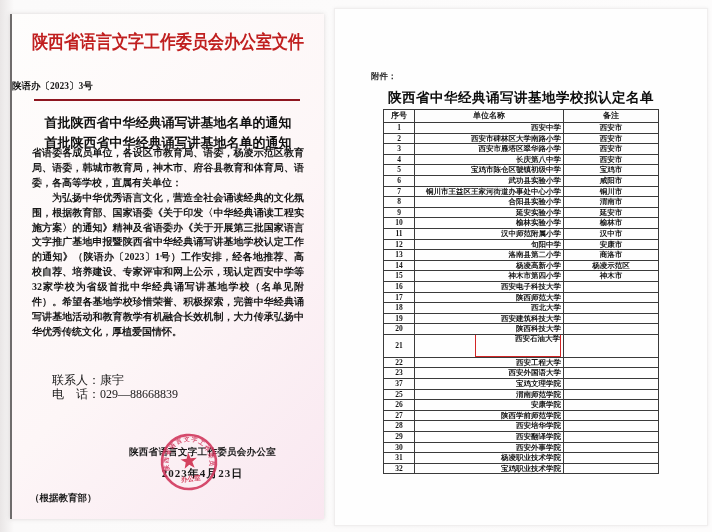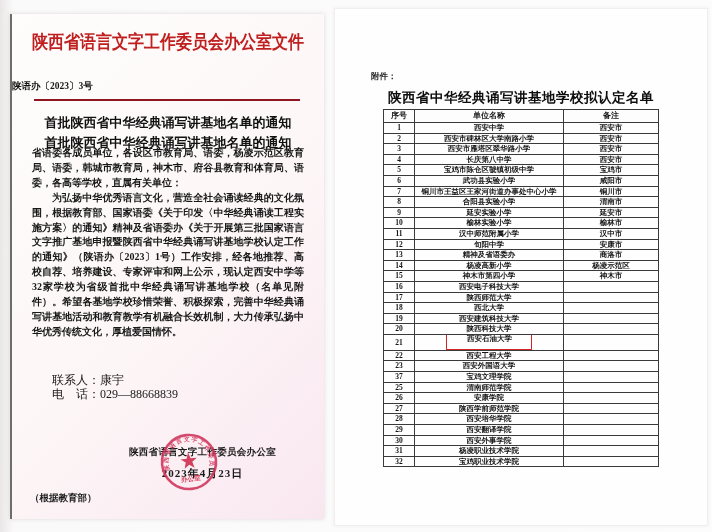--- a/index.html
+++ b/index.html
@@ -77,24 +77,24 @@
     font-size:7.5px;color:#151515;
   }
   table.schools th,table.schools td{
     border:1px solid #3a3a3a;padding:0 2px;height:9.6px;line-height:9.6px;
     overflow:hidden;white-space:nowrap;font-weight:bold;
   }
   table.schools th{
     height:12px;line-height:12px;font-size:8px;text-align:center;background:#fdfdfd;
   }
   td.c-idx{width:26px;text-align:center;}
-  td.c-name{width:144px;text-align:center;padding-left:4px;}
+  td.c-name{width:144px;text-align:right;padding-left:4px;}
   td.c-note{width:90px;text-align:center;}
   .red-box{
-    display:inline-block;box-sizing:border-box;width:86px;height:16px;line-height:8px;
+    display:inline-block;box-sizing:border-box;width:86px;height:23px;line-height:8px;
     border:1px solid #d22525;padding-left:1px;vertical-align:middle;margin-top:-1px;font-family:Liberation Serif, serif;
   }
 </style>
 </head>
 <body>
 
 <div class="page-left">
   <div class="red-head">陕西省语言文字工作委员会办公室文件</div>
   <div class="doc-num">陕语办〔2023〕3号</div>
   <div class="red-line"></div>
@@ -194,21 +194,21 @@
             <td class="c-name">汉中师范附属小学</td>
             <td class="c-note">汉中市</td>
           </tr>
           <tr>
             <td class="c-idx">12</td>
             <td class="c-name">旬阳中学</td>
             <td class="c-note">安康市</td>
           </tr>
           <tr>
             <td class="c-idx">13</td>
-            <td class="c-name">精神及省语委办</td>
+            <td class="c-name">洛南县第二小学</td>
             <td class="c-note">商洛市</td>
           </tr>
           <tr>
             <td class="c-idx">14</td>
             <td class="c-name">杨凌高新小学</td>
             <td class="c-note">杨凌示范区</td>
           </tr>
           <tr>
             <td class="c-idx">15</td>
             <td class="c-name">神木市第四小学</td>

